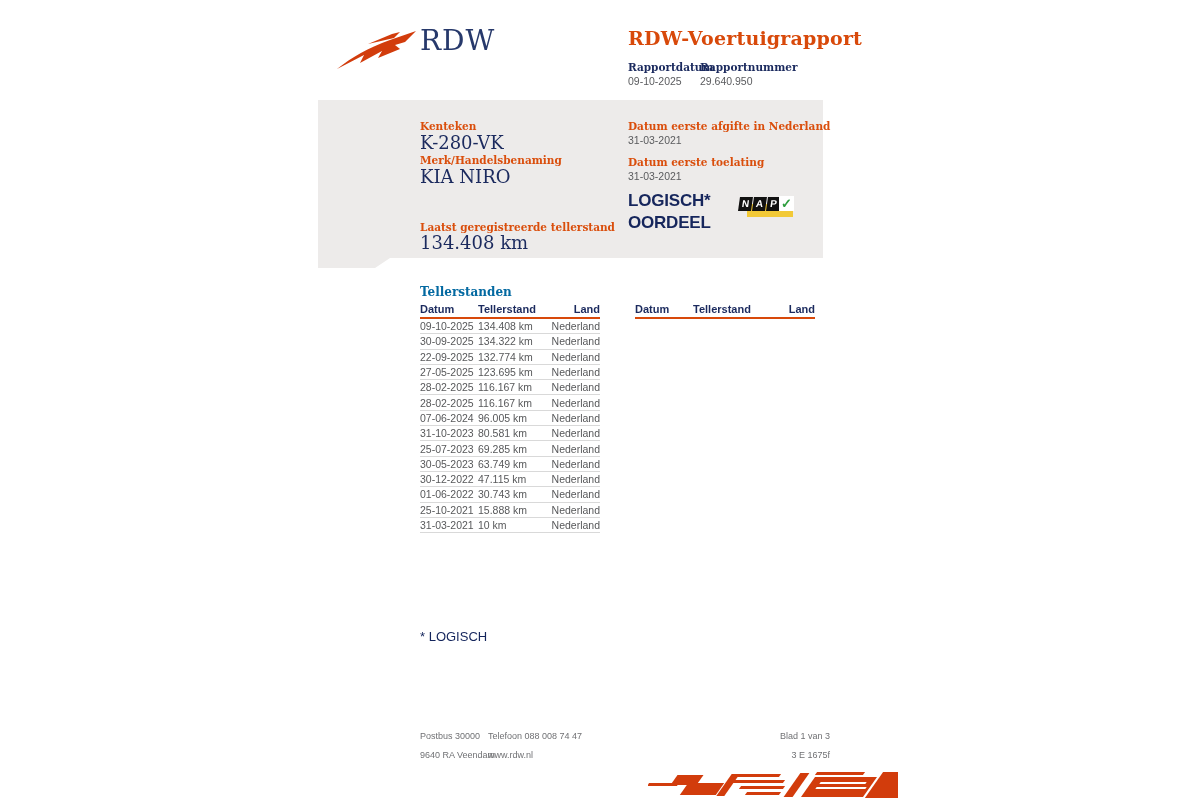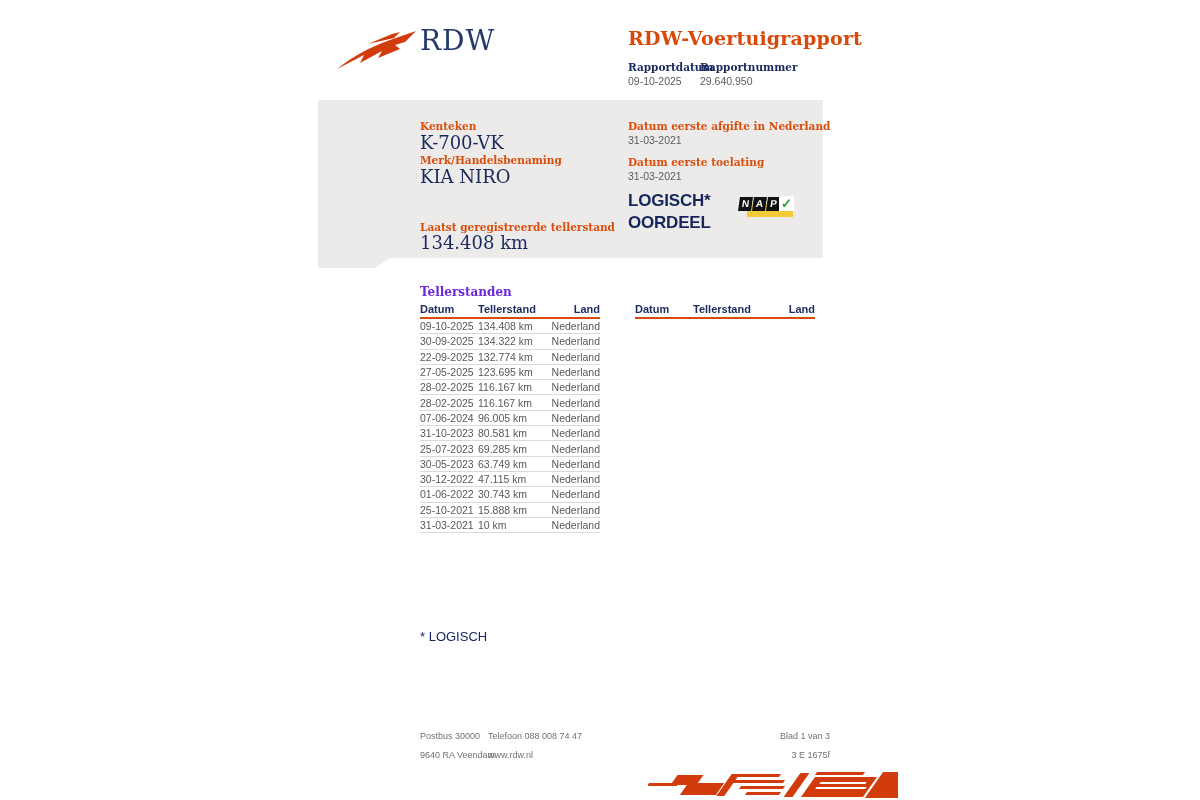--- a/index.html
+++ b/index.html
@@ -28,21 +28,21 @@
   .nap{left:738px;top:196px;width:56px;height:24px;}
   .nap-yellow{position:absolute;left:9px;top:8px;width:46px;height:13px;background:#f2c937;}
   .nap-tile{position:absolute;top:1px;width:13px;height:14px;background:#111;
             transform:skewX(-8deg);color:#fff;font-size:10px;font-weight:bold;
             text-align:center;line-height:14px;}
   .nap-check{position:absolute;left:41px;top:0;width:15px;height:15px;background:#fff;
              color:#2f9e3f;font-size:13px;font-weight:bold;text-align:center;line-height:15px;}
 
   
   .sec-title{left:420px;top:285px;font-family:"DejaVu Serif",serif;font-weight:700;
-             font-size:12px;color:#6d28d9;}
+             font-size:12px;color:#0369a1;}
   .mtable{width:180px;}
   .thead{display:flex;border-bottom:2px solid #d8490a;padding-bottom:2px;}
   .th{font-family:Liberation Sans, sans-serif;font-weight:700;font-size:11px;color:#1b2a5e;}
   .trow{display:flex;height:15.3px;align-items:center;border-bottom:1px solid #d9d9d9;
         font-size:10.5px;color:#57585a;box-sizing:border-box;}
   .c0,.th-0{width:58px;text-align:left;}
   .c1,.th-1{flex:1;text-align:left;}
   .c2,.th-2{width:62px;text-align:right;}
 
   
@@ -72,21 +72,21 @@
 
   <div class="abs doc-title">RDW-Voertuigrapport</div>
   <div class="abs lbl" style="left:628px;top:61px">Rapportdatum</div>
   <div class="abs lbl" style="left:700px;top:61px">Rapportnummer</div>
   <div class="abs val-gray" style="left:628px;top:75px">09-10-2025</div>
   <div class="abs val-gray" style="left:700px;top:75px">29.640.950</div>
 
   <div class="abs panel"></div>
 
   <div class="abs lbl-orange" style="left:420px;top:120px">Kenteken</div>
-  <div class="abs val-navy" style="left:420px;top:132px">K-700-VK</div>
+  <div class="abs val-navy" style="left:420px;top:132px">K-280-VK</div>
   <div class="abs lbl-orange" style="left:420px;top:154px">Merk/Handelsbenaming</div>
   <div class="abs val-navy" style="left:420px;top:166px">KIA NIRO</div>
   <div class="abs lbl-orange" style="left:420px;top:221px">Laatst geregistreerde tellerstand</div>
   <div class="abs val-navy" style="left:420px;top:232px">134.408 km</div>
 
   <div class="abs lbl-orange" style="left:628px;top:120px">Datum eerste afgifte in Nederland</div>
   <div class="abs val-gray" style="left:628px;top:134px">31-03-2021</div>
   <div class="abs lbl-orange" style="left:628px;top:156px">Datum eerste toelating</div>
   <div class="abs val-gray" style="left:628px;top:170px">31-03-2021</div>
 

